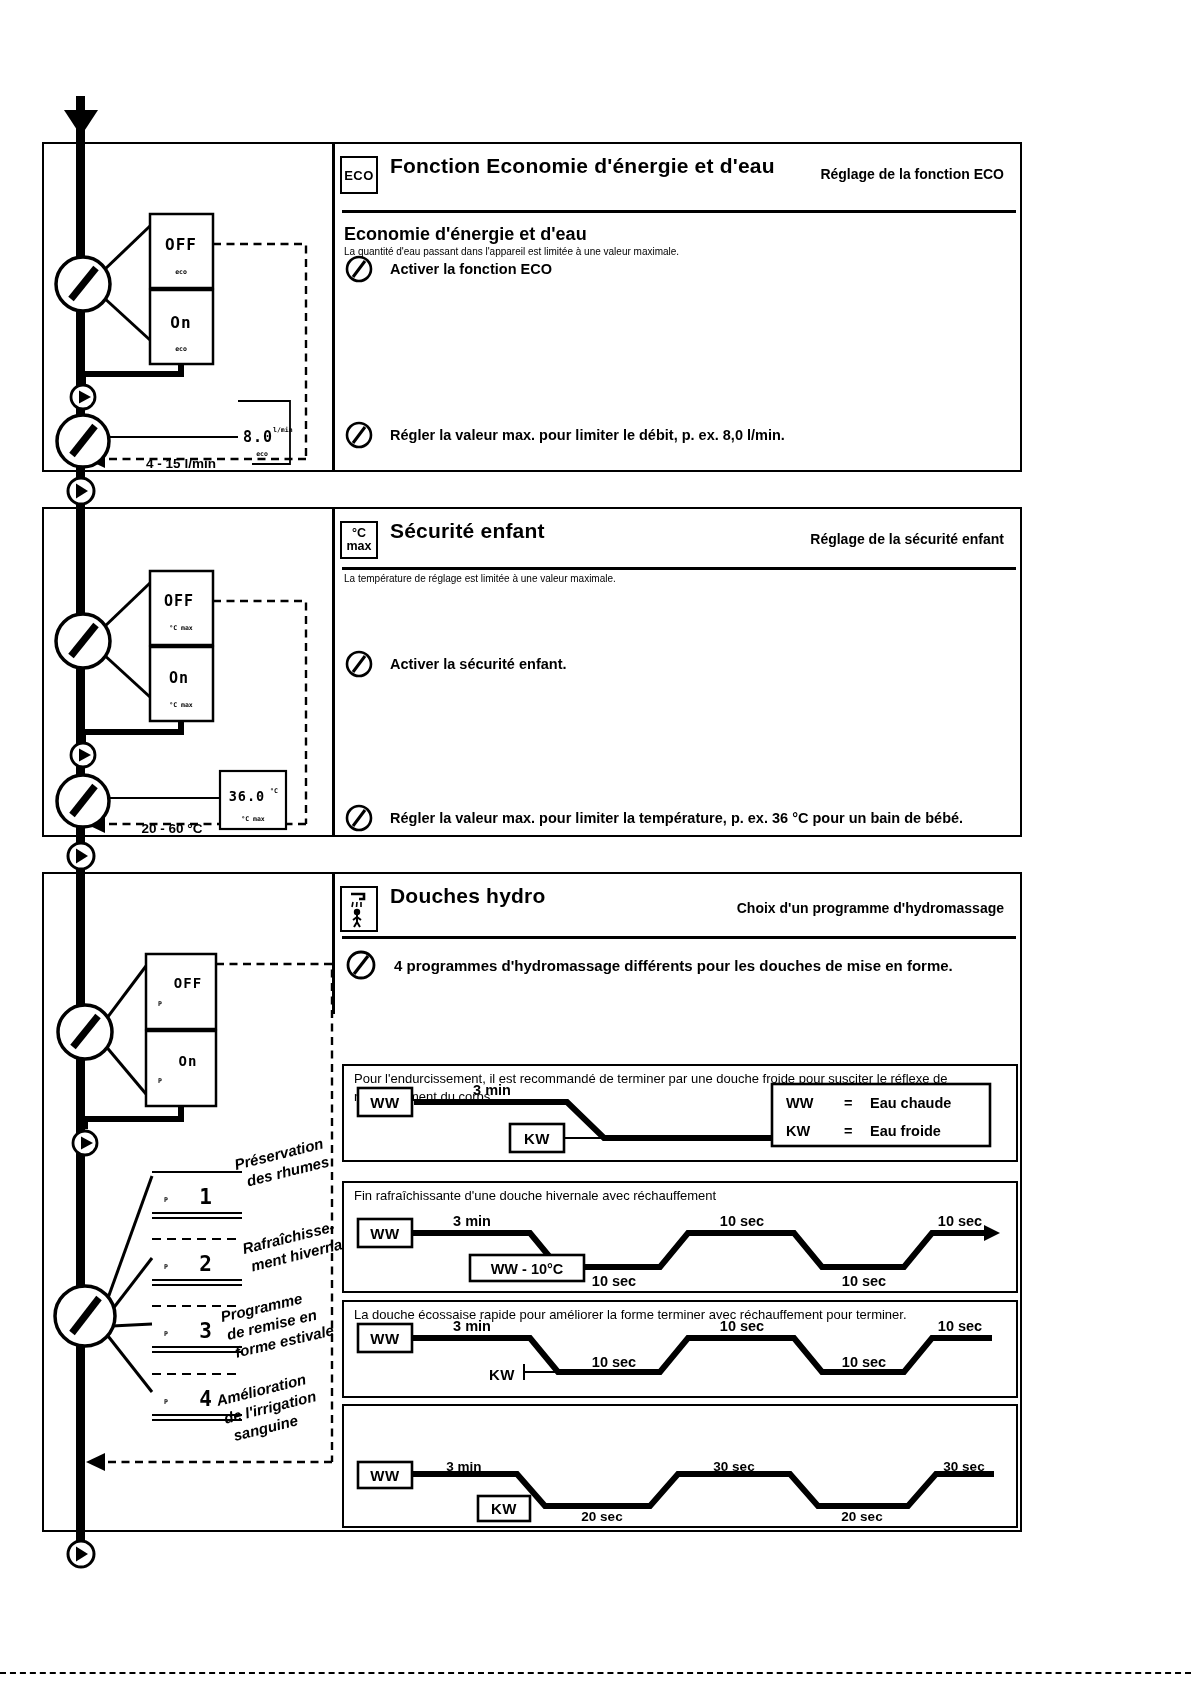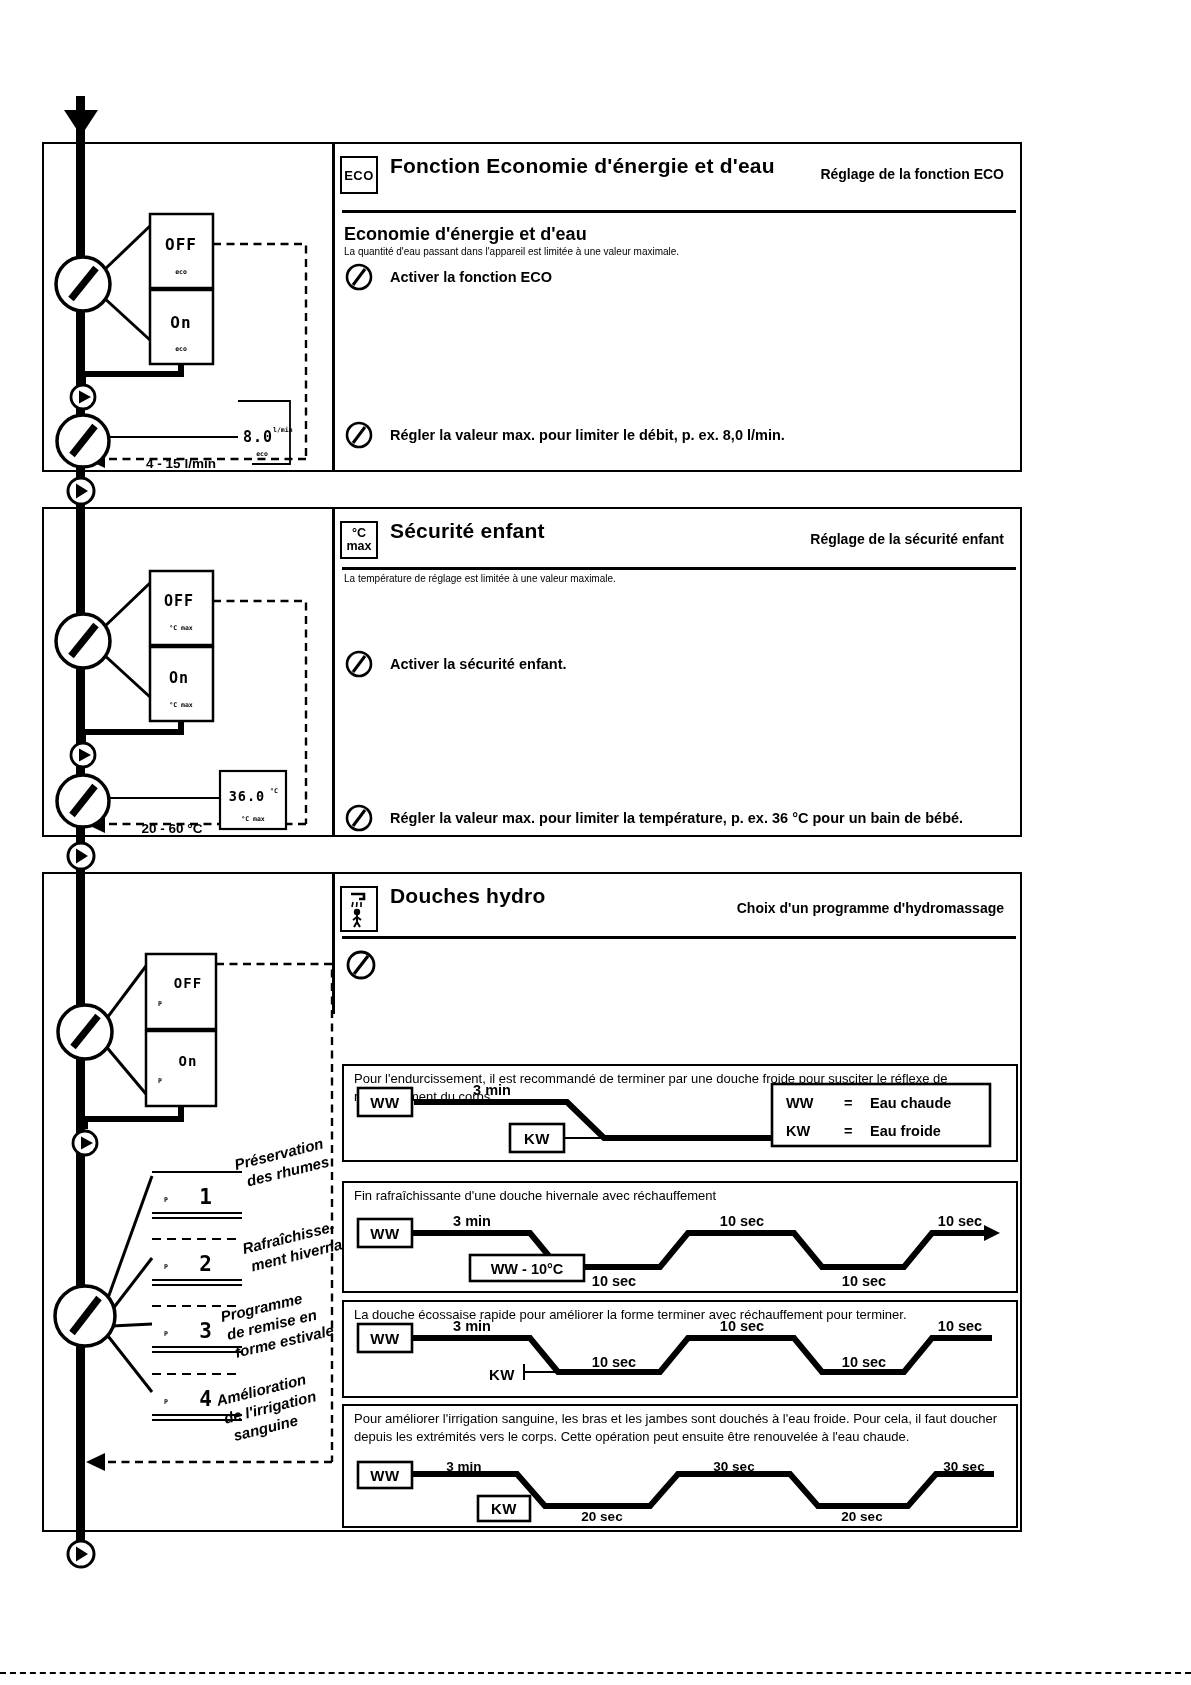--- a/index.html
+++ b/index.html
@@ -126,21 +126,21 @@
     </svg>
     <div class="vrule"></div>
     <div class="icon-box icon-eco">
         <span>ECO</span>
       </div>
     <h1 class="ptitle">Fonction Economie d'énergie et d'eau</h1>
     <div class="subtitle">Réglage de la fonction ECO</div>
     <div class="hrule"></div>
     <div class="heading">Economie d'énergie et d'eau</div>
     <div class="body-text">La quantité d'eau passant dans l'appareil est limitée à une valeur maximale.</div>
-    <div class="step" style="top:118px;">
+    <div class="step" style="top:110px;">
       <svg width="30" height="30">
         <circle cx="15" cy="15" r="12" fill="none" stroke="#000" stroke-width="2.6"></circle>
         <line x1="9" y1="23" x2="21" y2="7" stroke="#000" stroke-width="3"></line>
       </svg>
       <span>Activer la fonction ECO</span>
     </div>
     <div class="step" style="top:276px;">
       <svg width="30" height="30">
         <circle cx="15" cy="15" r="12" fill="none" stroke="#000" stroke-width="2.6"></circle>
         <line x1="9" y1="23" x2="21" y2="7" stroke="#000" stroke-width="3"></line>
@@ -293,20 +293,21 @@
       </svg>
     </div>
     <h1 class="ptitle">Douches hydro</h1>
     <div class="subtitle">Choix d'un programme d'hydromassage</div>
     <div class="hrule"></div>
     <div class="intro-step">
       <svg width="34" height="34">
         <circle cx="17" cy="17" r="13" fill="none" stroke="#000" stroke-width="2.8"></circle>
         <line x1="10" y1="26" x2="24" y2="8" stroke="#000" stroke-width="3.2"></line>
       </svg>
+      <span>4 programmes d'hydromassage différents pour les douches de mise en forme.</span>
     </div>
 
     <div class="program prog-1">
       <div class="desc">Pour l'endurcissement, il est recommandé de terminer par une douche froide pour susciter le réflexe de réchauffement du corps.</div>
       <svg class="graph" width="655" height="78" viewBox="0 0 655 78">
         <polyline points="62,22 215,22 252,58 425,58" fill="none" stroke="#000" stroke-width="6"></polyline>
         <line x1="212" y1="58" x2="250" y2="58" stroke="#000" stroke-width="2"></line>
         <rect x="6" y="8" width="54" height="28" fill="#fff" stroke="#000" stroke-width="2.6"></rect>
         <text x="33" y="28" text-anchor="middle" class="boxtxt">WW</text>
         <text x="140" y="15" text-anchor="middle" class="glabel">3 min</text>
@@ -350,21 +351,20 @@
         <line x1="172" y1="46" x2="172" y2="62" stroke="#000" stroke-width="2"></line>
         <line x1="172" y1="54" x2="206" y2="54" stroke="#000" stroke-width="2"></line>
         <text x="262" y="49" text-anchor="middle" class="glabel">10 sec</text>
         <text x="390" y="13" text-anchor="middle" class="glabel">10 sec</text>
         <text x="512" y="49" text-anchor="middle" class="glabel">10 sec</text>
         <text x="608" y="13" text-anchor="middle" class="glabel">10 sec</text>
       </svg>
     </div>
 
     <div class="program prog-4">
-      <div class="desc">Pour améliorer l'irrigation sanguine, les bras et les jambes sont douchés à l'eau froide. Pour cela, il faut doucher depuis les extrémités vers le corps. Cette opération peut ensuite être renouvelée à l'eau chaude.</div>
       <svg class="graph" width="655" height="64" viewBox="0 0 655 64">
         <polyline points="60,14 165,14 193,46 298,46 326,14 438,14 466,46 556,46 584,14 642,14" fill="none" stroke="#000" stroke-width="6"></polyline>
         <rect x="6" y="2" width="54" height="26" fill="#fff" stroke="#000" stroke-width="2.6"></rect>
         <text x="33" y="21" text-anchor="middle" class="boxtxt">WW</text>
         <text x="112" y="11" text-anchor="middle" class="glabel-s">3 min</text>
         <rect x="126" y="36" width="52" height="25" fill="#fff" stroke="#000" stroke-width="2.6"></rect>
         <text x="152" y="54" text-anchor="middle" class="boxtxt">KW</text>
         <text x="250" y="61" text-anchor="middle" class="glabel-s">20 sec</text>
         <text x="382" y="11" text-anchor="middle" class="glabel-s">30 sec</text>
         <text x="510" y="61" text-anchor="middle" class="glabel-s">20 sec</text>

